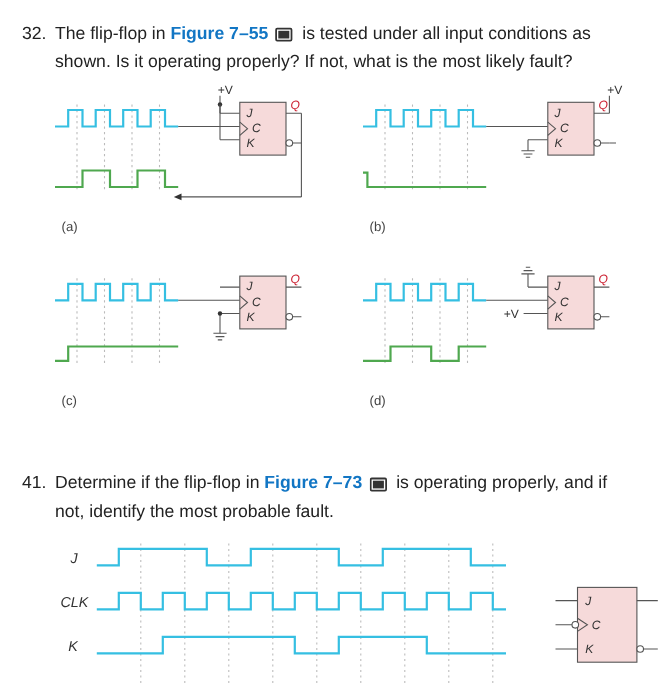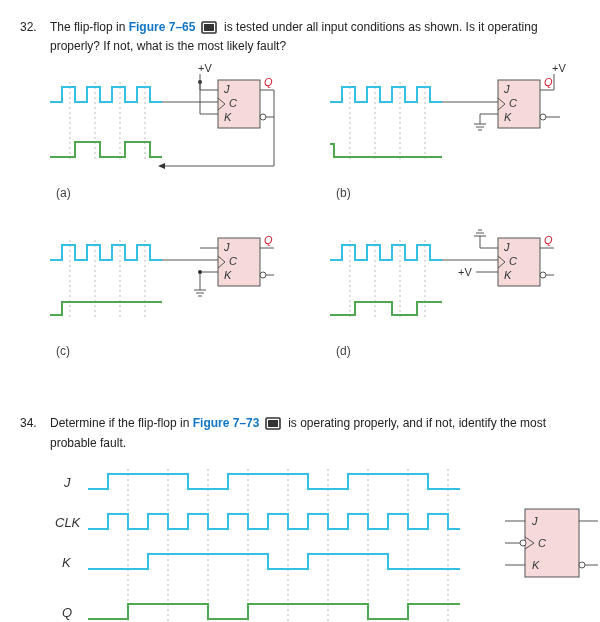--- a/index.html
+++ b/index.html
@@ -1,16 +1,16 @@
 <!DOCTYPE html>
 <html><head>
 <meta charset="utf-8">
 <style>
   body{margin:0;padding:18px 20px;font-family:Arial,Helvetica,sans-serif;color:#222;background:#fff;width:600px;box-sizing:border-box}
-  .q{font-size:12px;line-height:1.6;margin-bottom:6px;position:relative;padding-left:30px}
+  .q{font-size:16px;line-height:1.6;margin-bottom:6px;position:relative;padding-left:30px}
   .qnum{position:absolute;left:0;top:0}
   .figref{color:#1276c4;font-weight:bold}
   .ms-icon{display:inline-block;vertical-align:-4px;margin:0 2px}
   .grid{display:flex;flex-wrap:wrap;gap:20px 30px;padding-left:20px;margin-top:4px;margin-bottom:30px}
   .cell{flex:0 0 250px}
   .caplabel{font-size:12px;color:#444;margin-top:4px;padding-left:16px}
   svg{display:block}
   .blue-stroke{stroke:#35bfe2;stroke-width:2;fill:none}
   .green-stroke{stroke:#4fa84f;stroke-width:2;fill:none}
   .pink{fill:#f6dada;stroke:#555}
@@ -21,21 +21,21 @@
   .qlbl{font-size:11px;font-style:italic;fill:#c23}
   .sig-lbl{font-size:13px;font-style:italic;fill:#333}
   .gap{height:26px}
 </style>
 </head>
 <body>
 
 <div class="q">
   <span class="qnum">32.</span>
   <span>The flip-flop in </span>
-  <span class="figref">Figure 7–65</span>
+  <span class="figref">Figure 7–55</span>
   <span class="ms-icon">
     <svg width="18" height="16">
         <rect x="1" y="3" width="14" height="11" rx="1" fill="none" stroke="#333" stroke-width="1.6"></rect>
         <rect x="3" y="5" width="10" height="7" fill="#333"></rect>
       </svg>
   </span>
   <span> is tested under all input conditions as shown. Is it operating properly? If not, what is the most likely fault?</span>
 </div>
 
 <div class="grid">
@@ -178,21 +178,21 @@
       <circle cx="223" cy="55" r="3" fill="#fff" stroke="#555"></circle>
         <line class="thin" x1="226" y1="55" x2="234" y2="55"></line>
     </svg>
     <div class="caplabel">(d)</div>
   </div>
 </div>
 
 <div class="gap"></div>
 
 <div class="q">
-  <span class="qnum">34.</span>
+  <span class="qnum">41.</span>
   <span>Determine if the flip-flop in </span>
   <span class="figref">Figure 7–73</span>
   <span class="ms-icon">
     <svg width="18" height="16">
         <rect x="1" y="3" width="14" height="11" rx="1" fill="none" stroke="#333" stroke-width="1.6"></rect>
         <rect x="3" y="5" width="10" height="7" fill="#333"></rect>
       </svg>
   </span>
   <span> is operating properly, and if not, identify the most probable fault.</span>
 </div>

